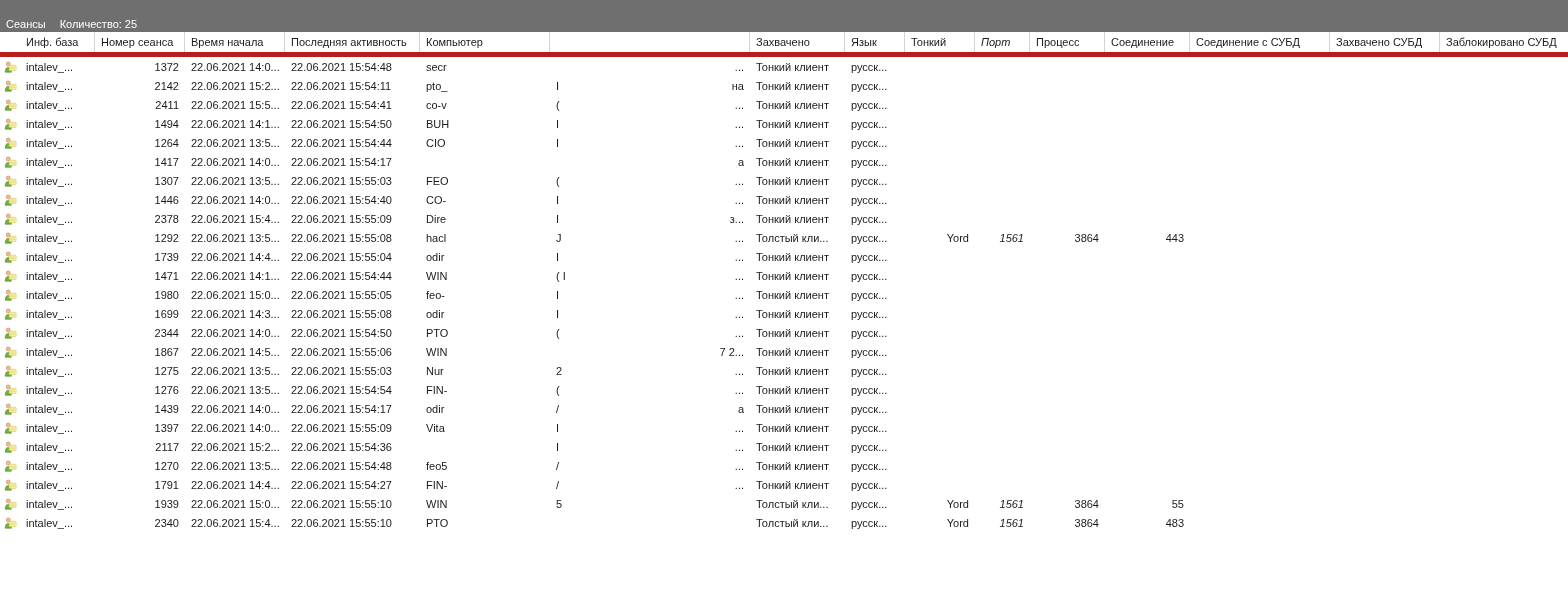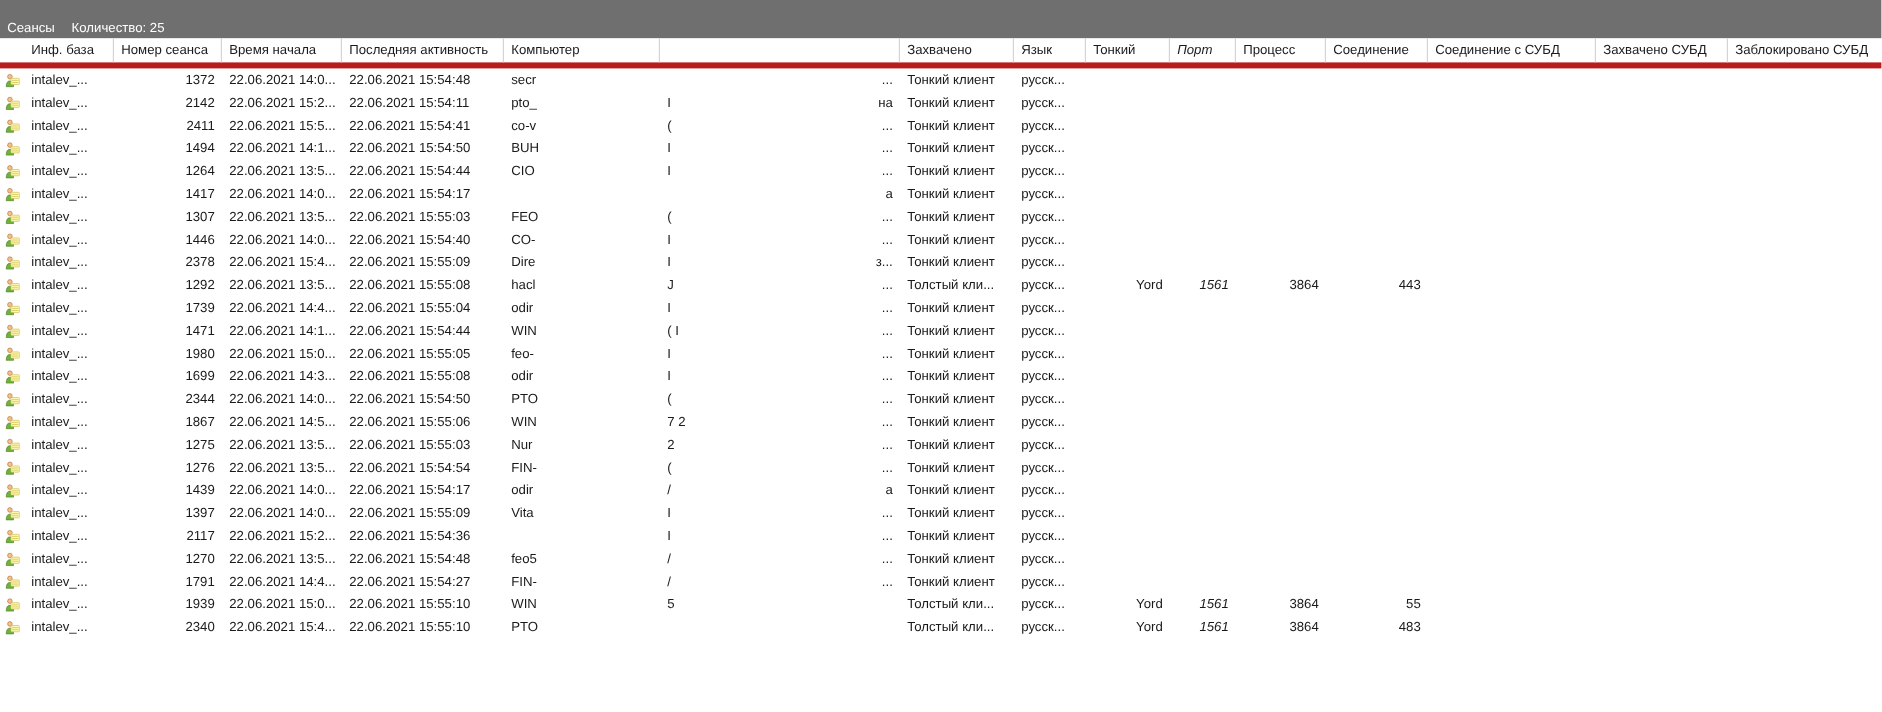--- a/index.html
+++ b/index.html
@@ -536,21 +536,21 @@
             <line x1="8" y1="8" x2="14" y2="8" stroke="#cabc4a" stroke-width="0.6"></line>
             <line x1="8" y1="10" x2="14" y2="10" stroke="#cabc4a" stroke-width="0.6"></line>
           </svg>
         </span>
       </div>
       <div class="cell c-ib">intalev_...</div>
       <div class="cell c-num right">1867</div>
       <div class="cell c-start">22.06.2021 14:5...</div>
       <div class="cell c-last">22.06.2021 15:55:06</div>
       <div class="cell c-comp">WIN</div>
-      <div class="cell c-gap1" style="display:flex;justify-content:space-between">
+      <div class="cell c-gap1" style="display:flex;justify-content:flex-end">
         <span class="txt-blur">7   2</span>
         <span>...</span>
       </div>
       <div class="cell c-app">Тонкий клиент</div>
       <div class="cell c-lang">русск...</div>
       <div class="cell c-srv right"></div>
       <div class="cell c-port right"></div>
       <div class="cell c-proc right"></div>
       <div class="cell c-conn right"></div>
       <div class="cell c-connd"></div>

